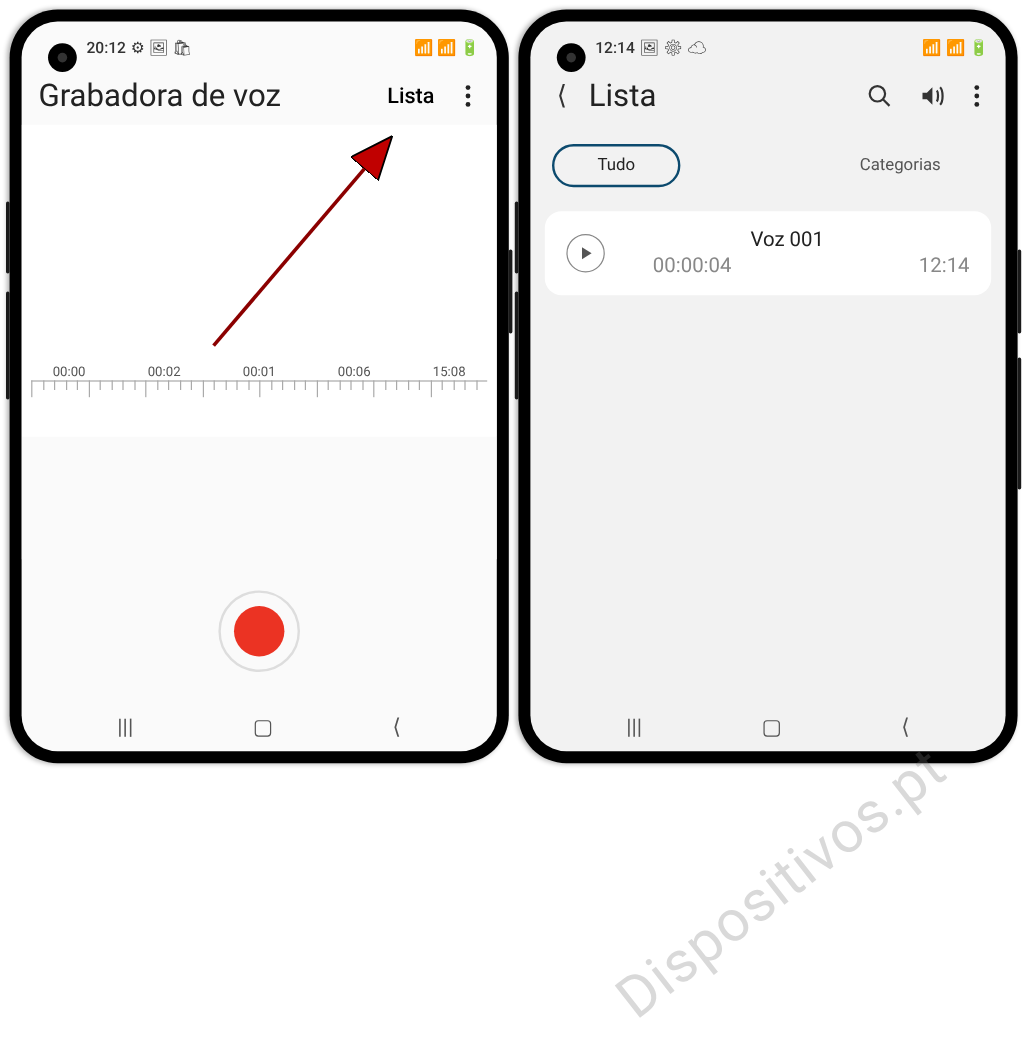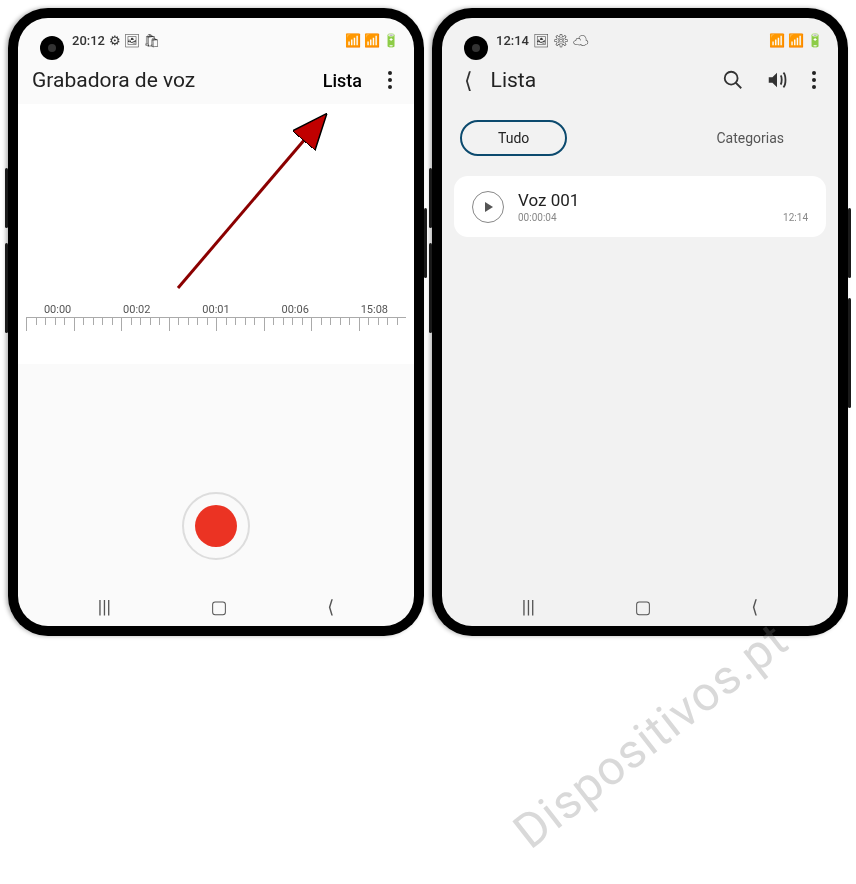--- a/index.html
+++ b/index.html
@@ -76,21 +76,21 @@
     }
     .status-left { display: flex; align-items: center; gap: 4px; }
     .status-right { display: flex; align-items: center; gap: 4px; }
     .app-header {
       height: 48px;
       display: flex;
       align-items: center;
       padding: 0 14px;
       gap: 10px;
     }
-    .app-title { font-size: 21px; color: #222; font-weight: 400; flex: 0 0 auto; }
+    .app-title { font-size: 26px; color: #222; font-weight: 400; flex: 0 0 auto; }
     .spacer { flex: 1; }
     .header-btn { font-size: 18px; color: #000; font-weight: 500; padding: 4px 8px; cursor: pointer; }
     .more-icon { display:flex; flex-direction:column; gap:3px; padding:8px; cursor:pointer; }
     .more-dot { width:4px; height:4px; background:#222; border-radius:50%; }
     .back-icon { font-size: 22px; color:#333; padding:4px 8px; cursor:pointer; }
     .icon-btn { padding: 6px; cursor:pointer; display:flex; align-items:center; }
     .timeline-area {
       height: 260px;
       background: #fff;
       position: relative;
@@ -174,42 +174,42 @@
       border: 2px solid #0c4a6e;
       color: #222;
     }
     .recording-list { padding: 4px 12px; }
     .recording-item {
       display: flex;
       align-items: center;
       background: #fff;
       border-radius: 14px;
       padding: 14px 18px;
-      gap: 14px;
+      text-align: center;
     }
     .play-circle {
       width: 30px;
       height: 30px;
       border: 1.5px solid #888;
       border-radius: 50%;
       display: flex;
       align-items: center;
       justify-content: center;
       cursor: pointer;
     }
     .play-tri {
       width: 0; height: 0;
       border-top: 5px solid transparent;
       border-bottom: 5px solid transparent;
       border-left: 8px solid #555;
       margin-left: 2px;
     }
     .rec-info { flex:1; display:flex; flex-direction:column; gap:2px; }
     .rec-title { font-size: 17px; color:#222; }
-    .rec-meta { display:flex; justify-content:space-between; font-size: 10px; color:#888; }
+    .rec-meta { display:flex; justify-content:space-between; font-size: 17px; color:#888;margin-left:40px; }
     .arrow-annotation {
       position: absolute;
       z-index: 20;
       pointer-events: none;
     }
     .watermark {
       position: absolute;
       right: 40px;
       bottom: 120px;
       font-size: 48px;

